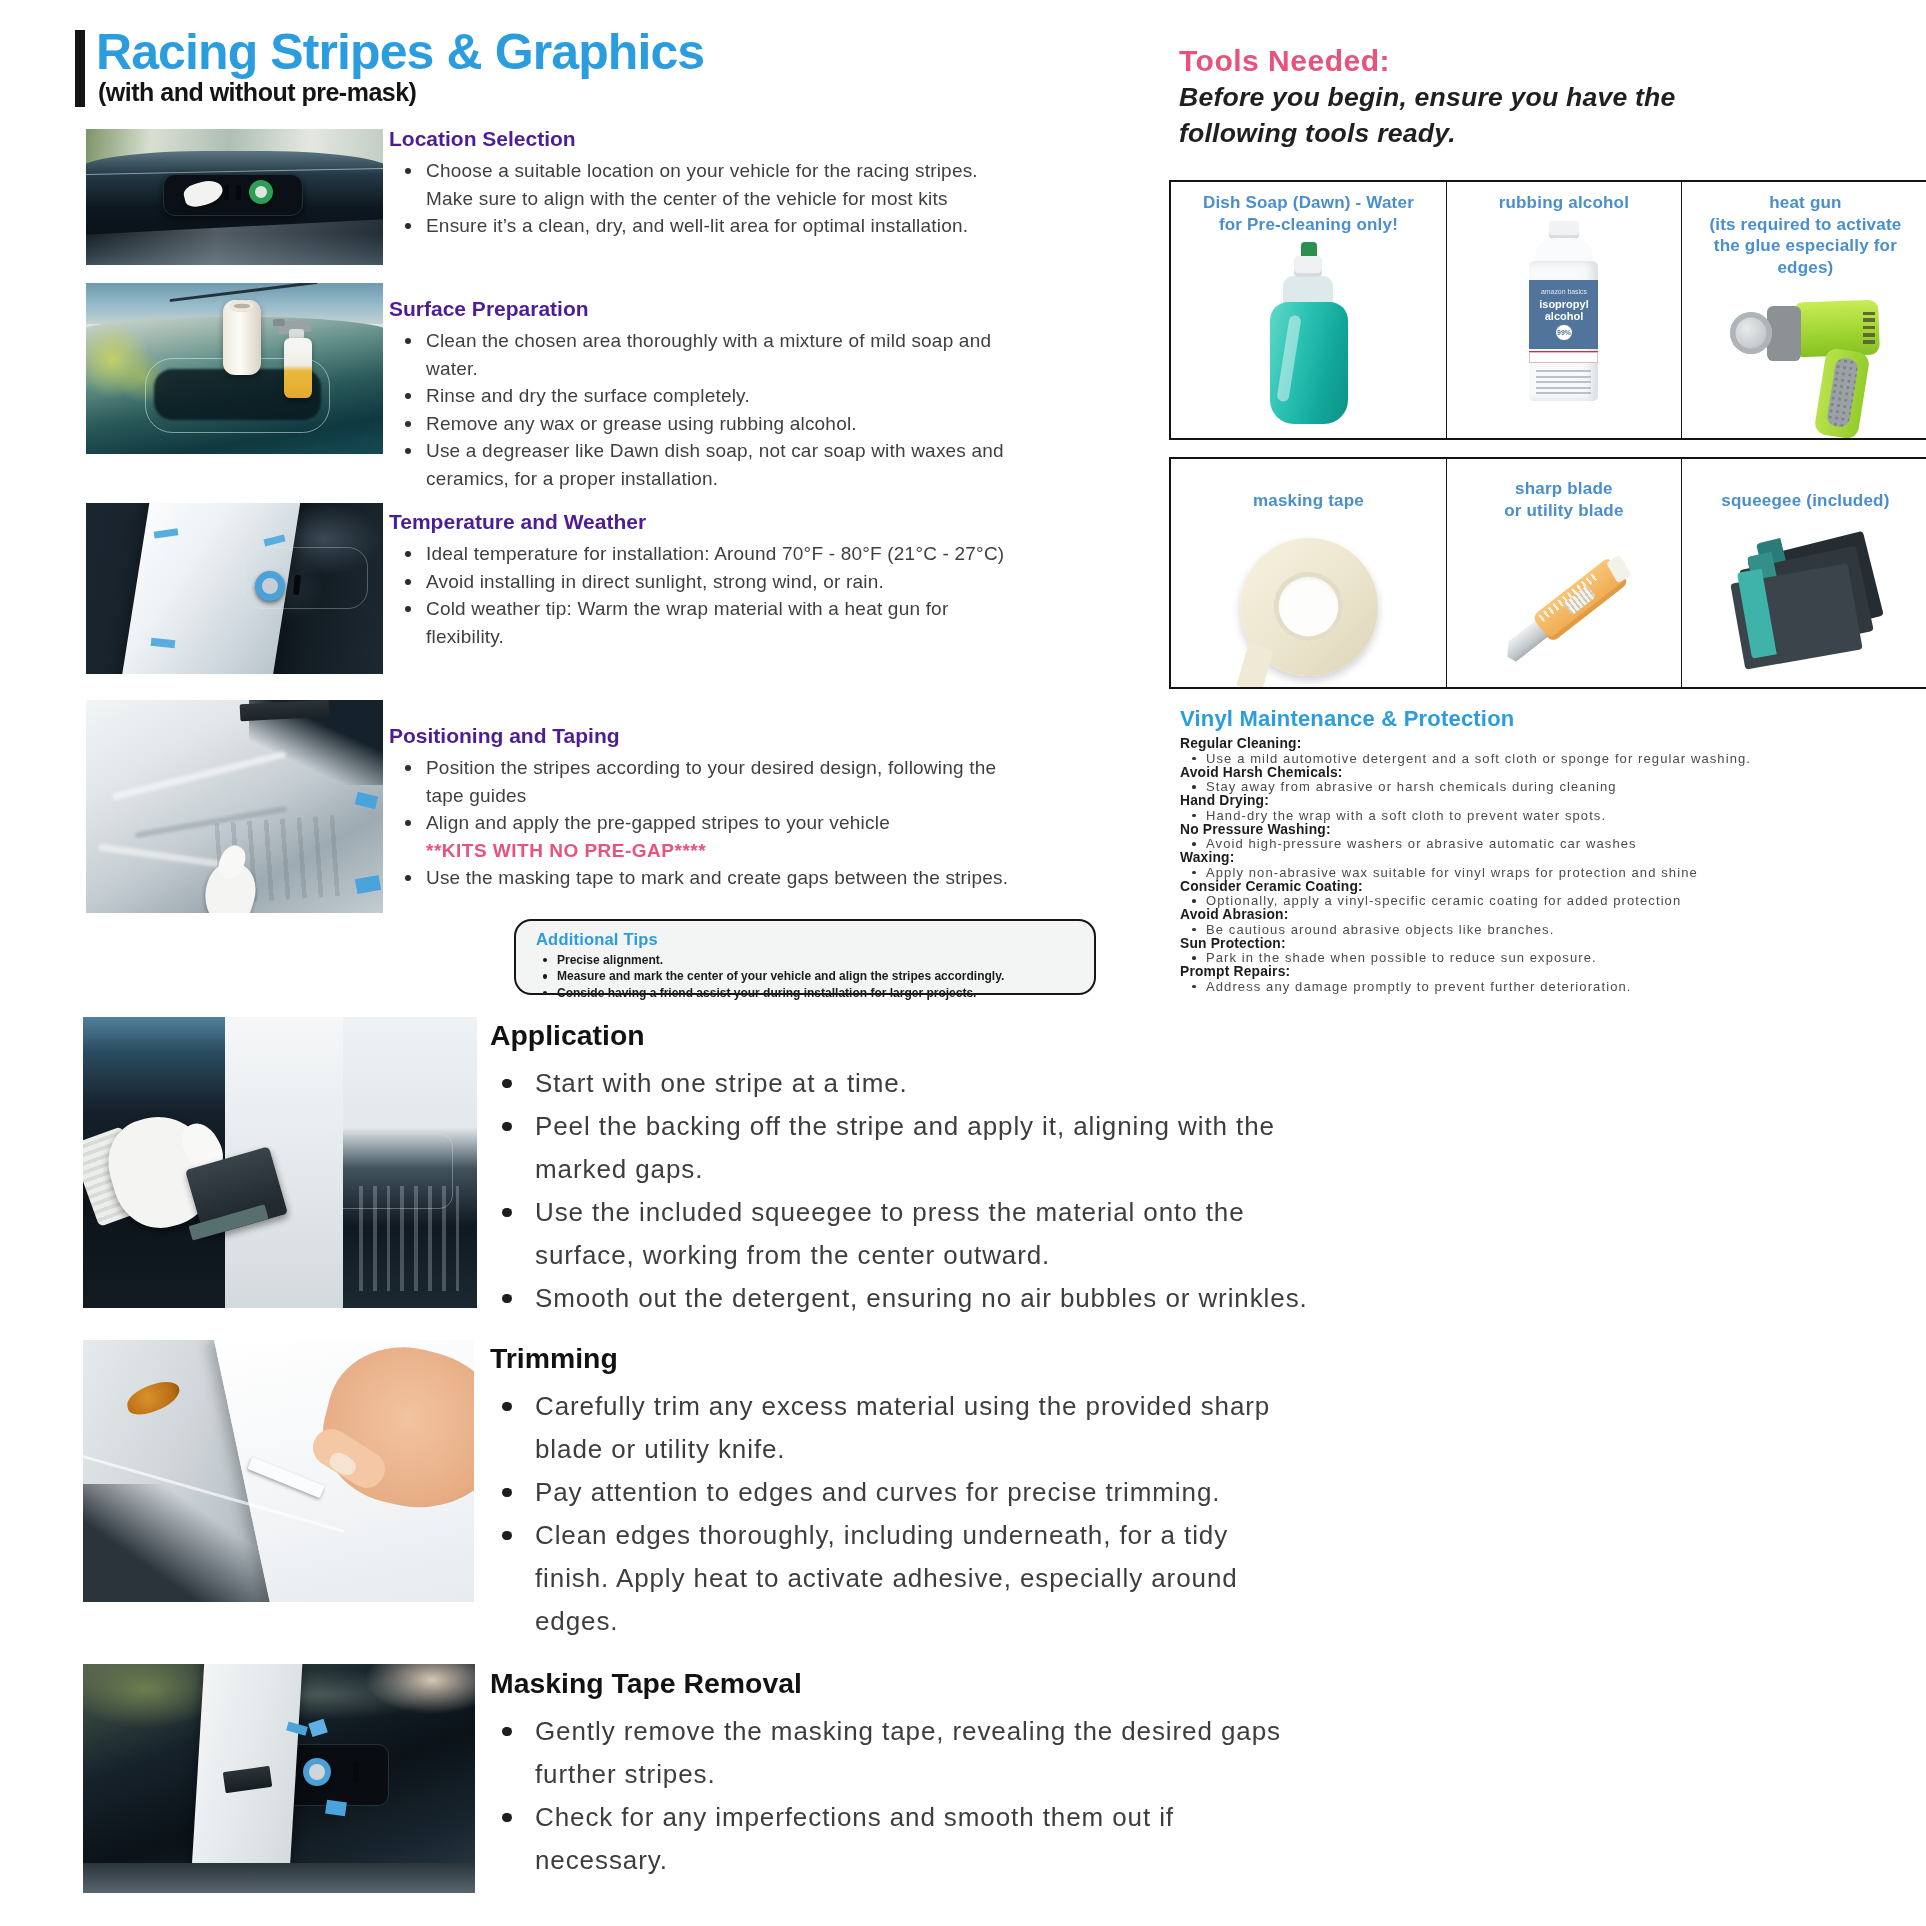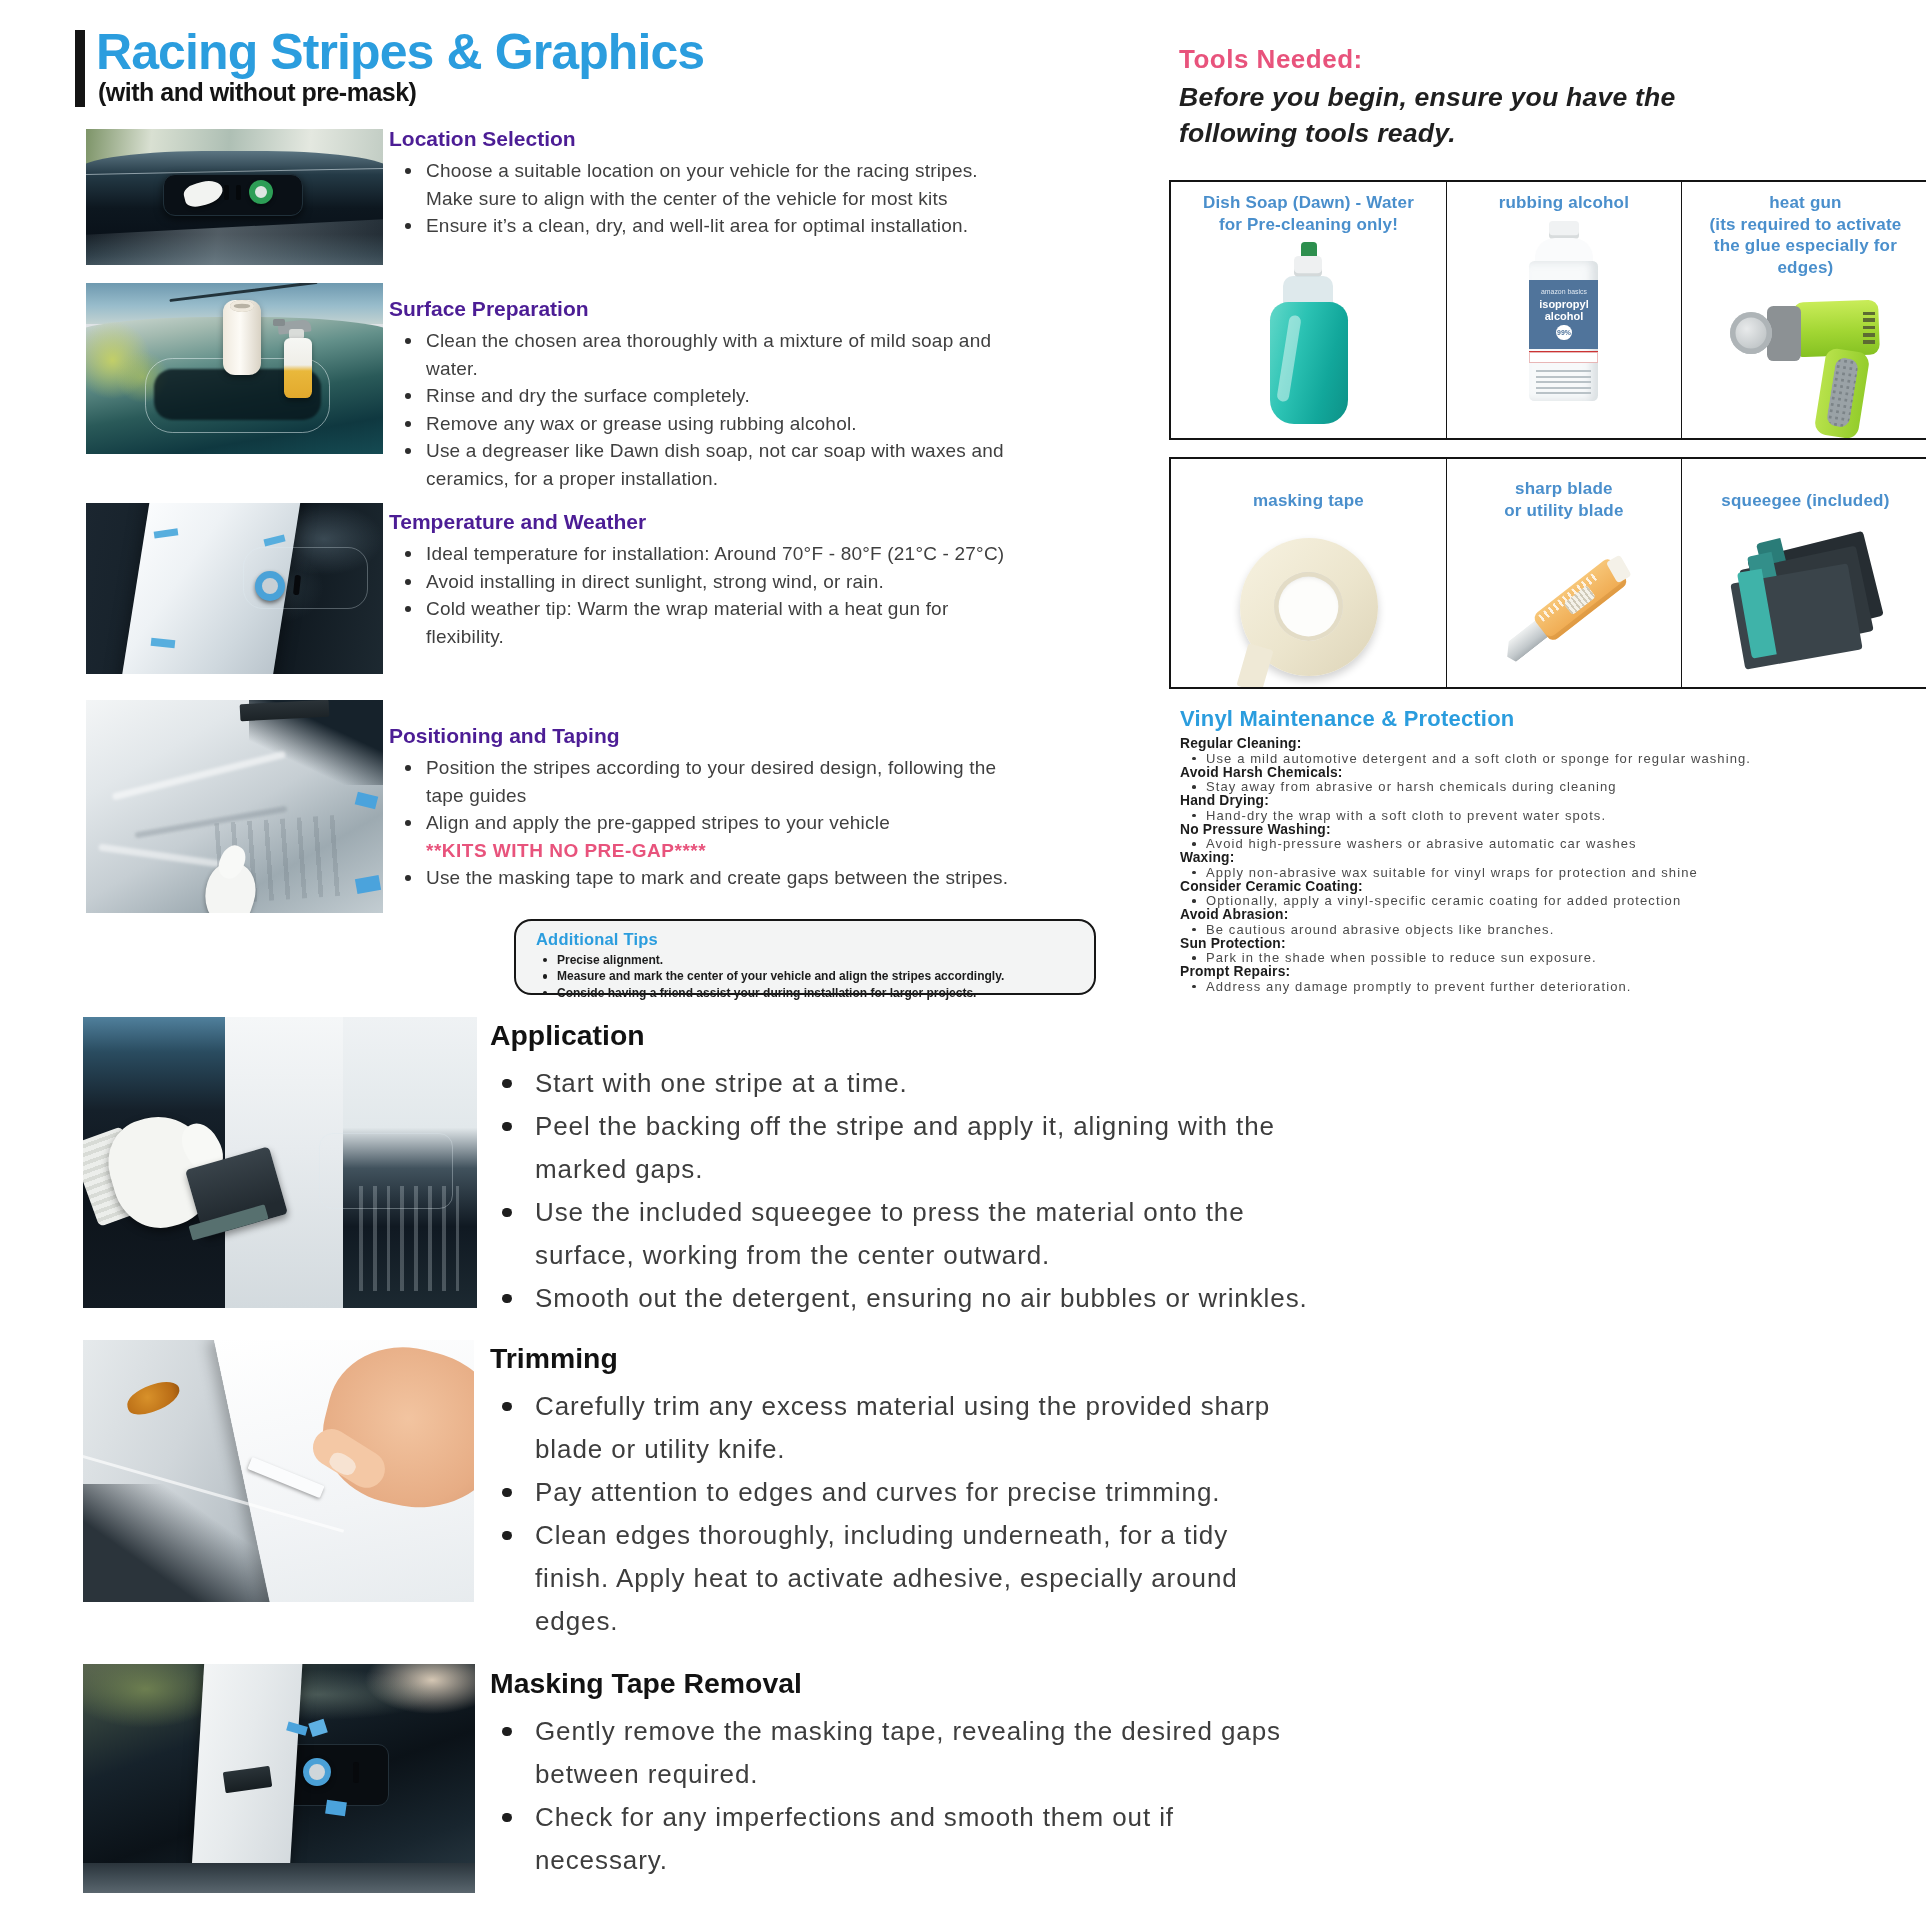--- a/index.html
+++ b/index.html
@@ -112,21 +112,21 @@
   
   .step-text{position:absolute;left:367px;width:770px;}
   .step-text h3{font-size:21px;font-weight:700;color:#4c1d95;letter-spacing:0;}
   .step-list{list-style:none;margin-top:6.4px;font-size:19px;color:var(--body);line-height:27.5px;letter-spacing:0.2px;}
   .step-list li{position:relative;padding-left:37px;}
   .step-list li::before{content:"";position:absolute;left:15.6px;top:11px;width:6px;height:6px;border-radius:50%;background:#2d2d2d;}
   .step-list li.no-dot::before{display:none;}
   .warning-line{color:var(--pink);font-weight:700;letter-spacing:0.5px;}
 
   
-  .tools-heading{position:absolute;left:1157px;top:44px;font-size:26px;font-weight:800;color:var(--pink);letter-spacing:0.5px;}
+  .tools-heading{position:absolute;left:1157px;top:44px;font-size:30px;font-weight:800;color:var(--pink);letter-spacing:0.5px;}
   .tools-intro{position:absolute;left:1157px;top:79px;width:688px;font-size:26.6px;line-height:36px;font-weight:700;font-style:italic;color:#1f1f1f;letter-spacing:0.2px;}
 
   .tool-table{position:absolute;left:1147px;width:762px;border:2.3px solid #141414;display:grid;}
   .tt1{top:180px;height:260px;grid-template-columns:36.4% 31% 32.6%;}
   .tt2{top:457px;height:232px;grid-template-columns:36.4% 31% 32.6%;}
   .tool-cell{border-right:1.8px solid #141414;display:flex;flex-direction:column;align-items:center;padding-top:10px;overflow:hidden;position:relative;}
   .tool-cell:last-child{border-right:none;}
   .tool-label{font-size:17px;line-height:21.6px;font-weight:700;color:var(--toolblue);text-align:center;letter-spacing:0.2px;padding:0 6.4px;}
 
   .art{position:relative;margin-top:7.3px;}
@@ -495,19 +495,19 @@
     <div class="p7-pin"></div>
     <div class="p7-bit1"></div>
     <div class="p7-bit2"></div>
     <div class="p7-bit3"></div>
     <div class="p7-bumper"></div>
   </div>
 
   <div class="big-heading" style="left:468px;top:1667px;">Masking Tape Removal</div>
   <ul class="big-list" style="left:468px;top:1710px;">
     <li class="pre">Gently remove the masking tape, revealing the desired gaps
-between required.</li>
+further stripes.</li>
     <li class="pre">Check for any imperfections and smooth them out if
 necessary.</li>
   </ul>
 
 </div>
 
 
 </body></html>

